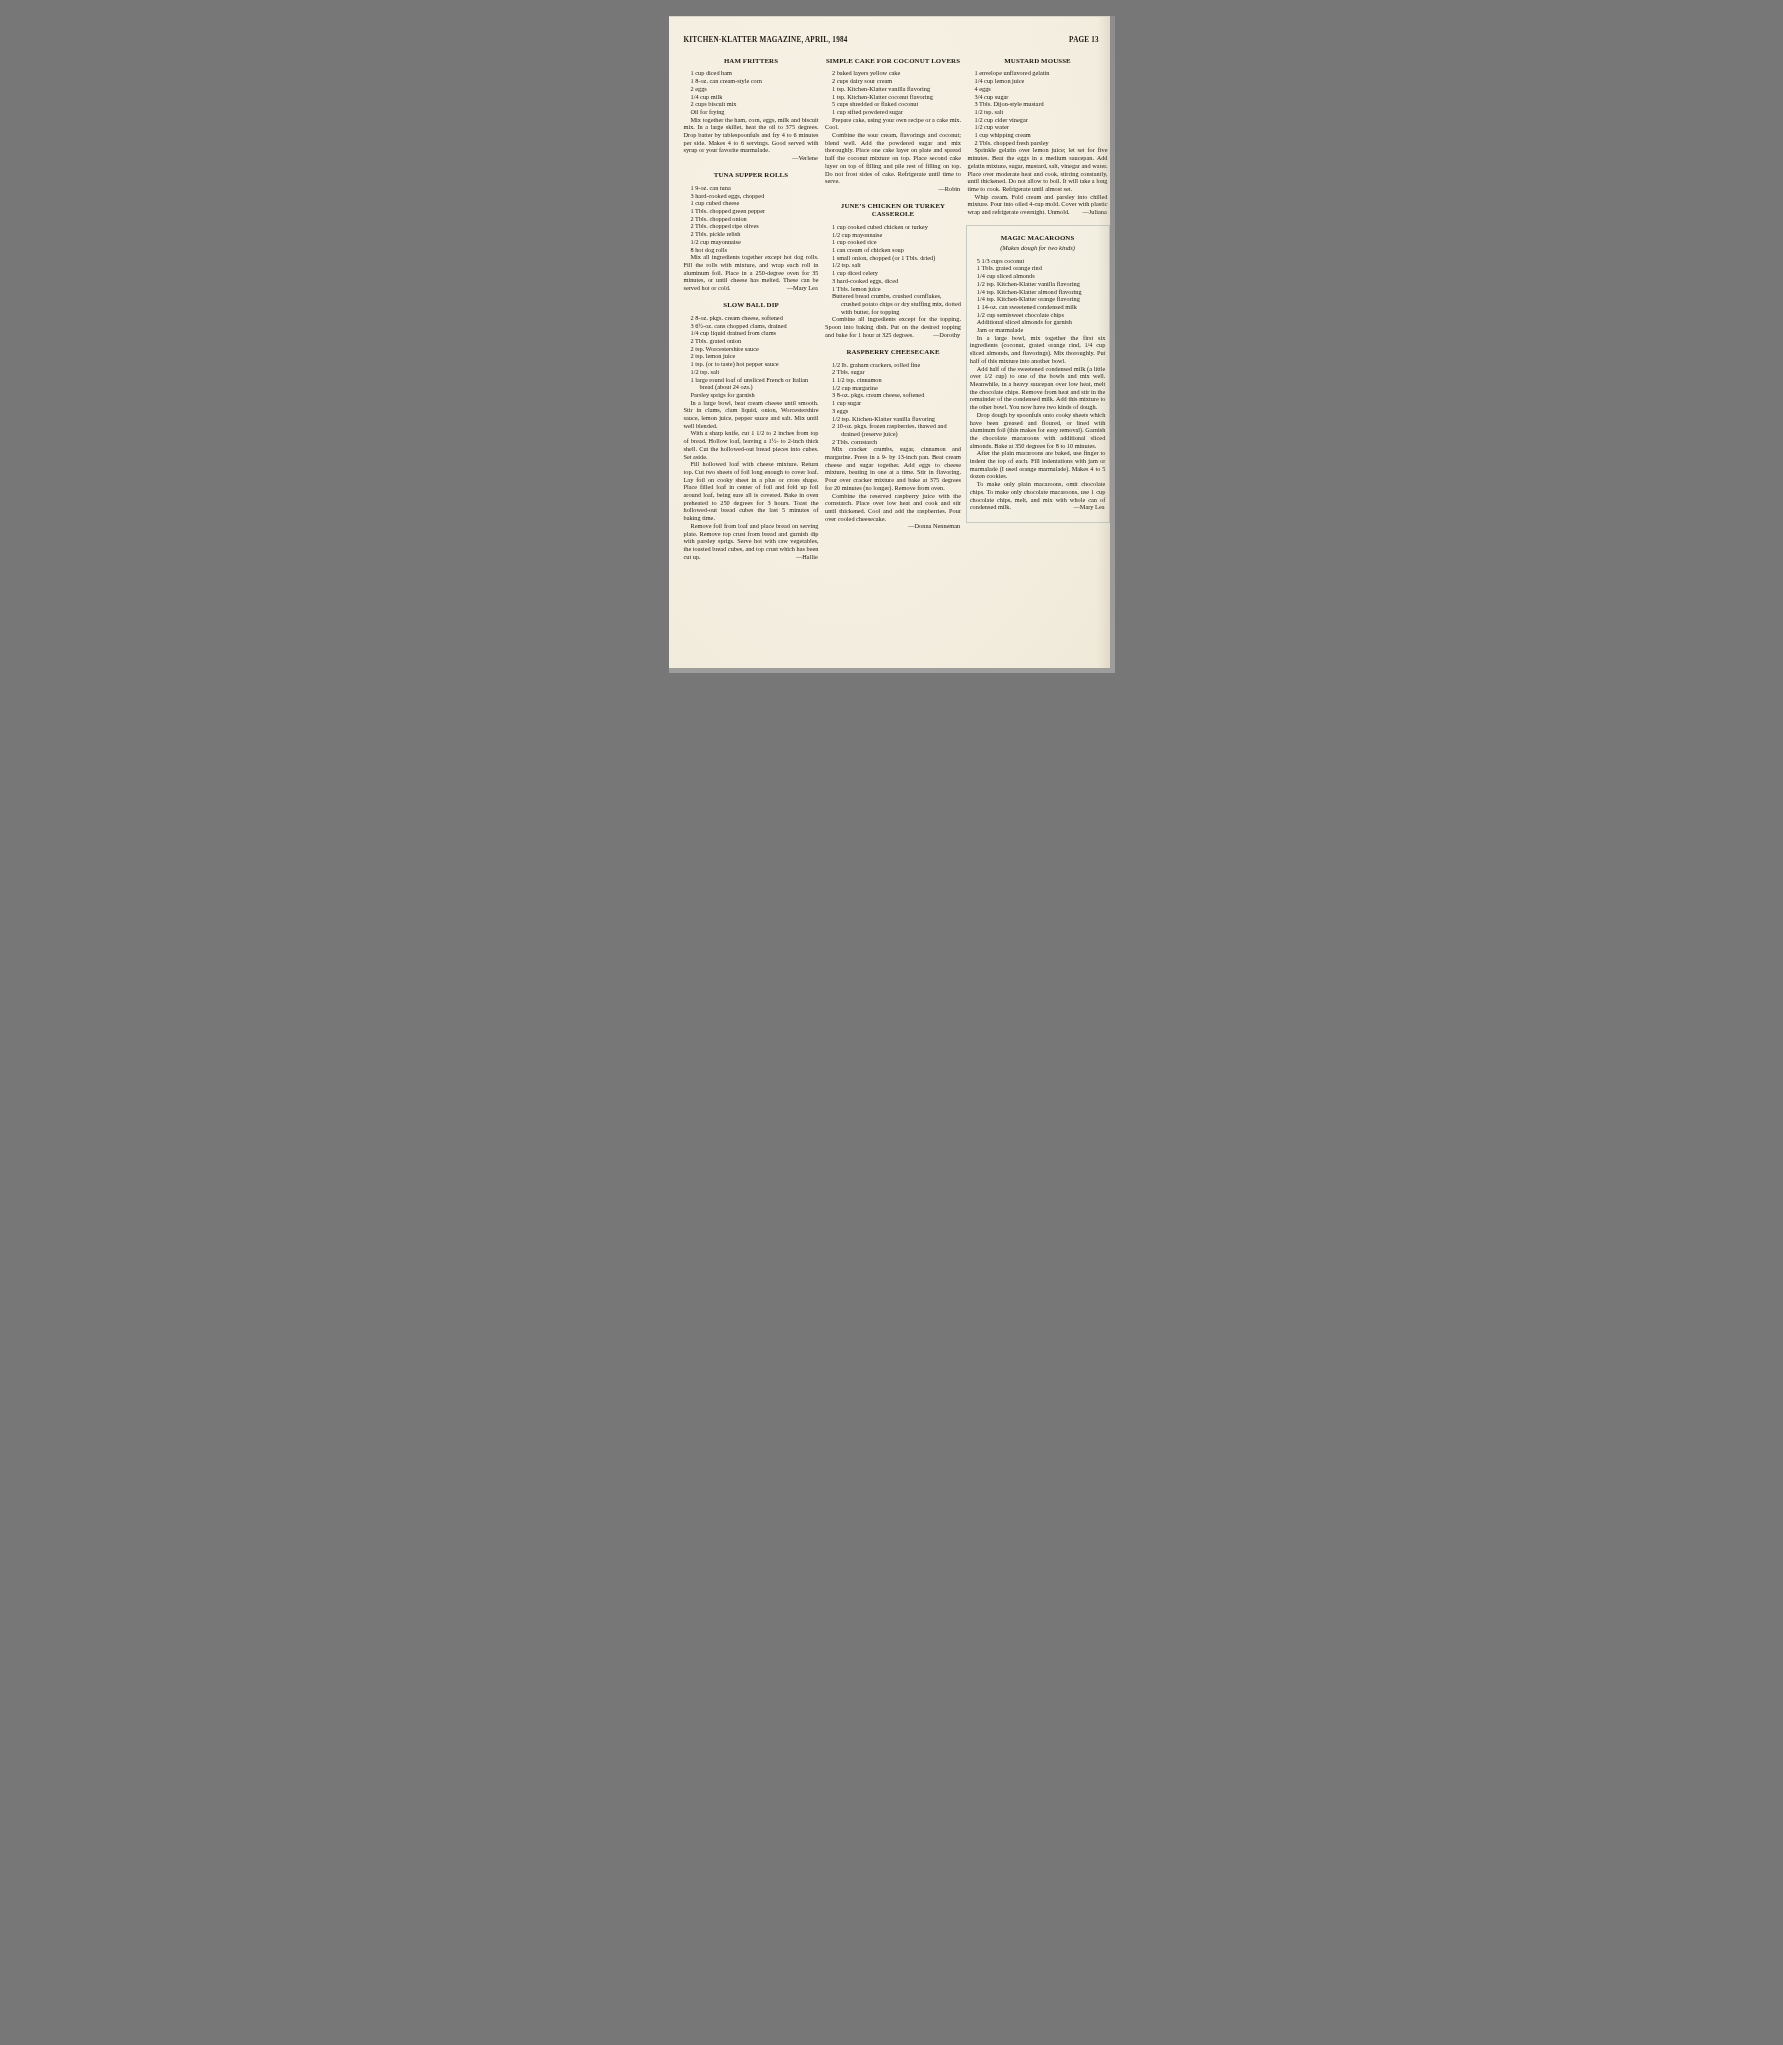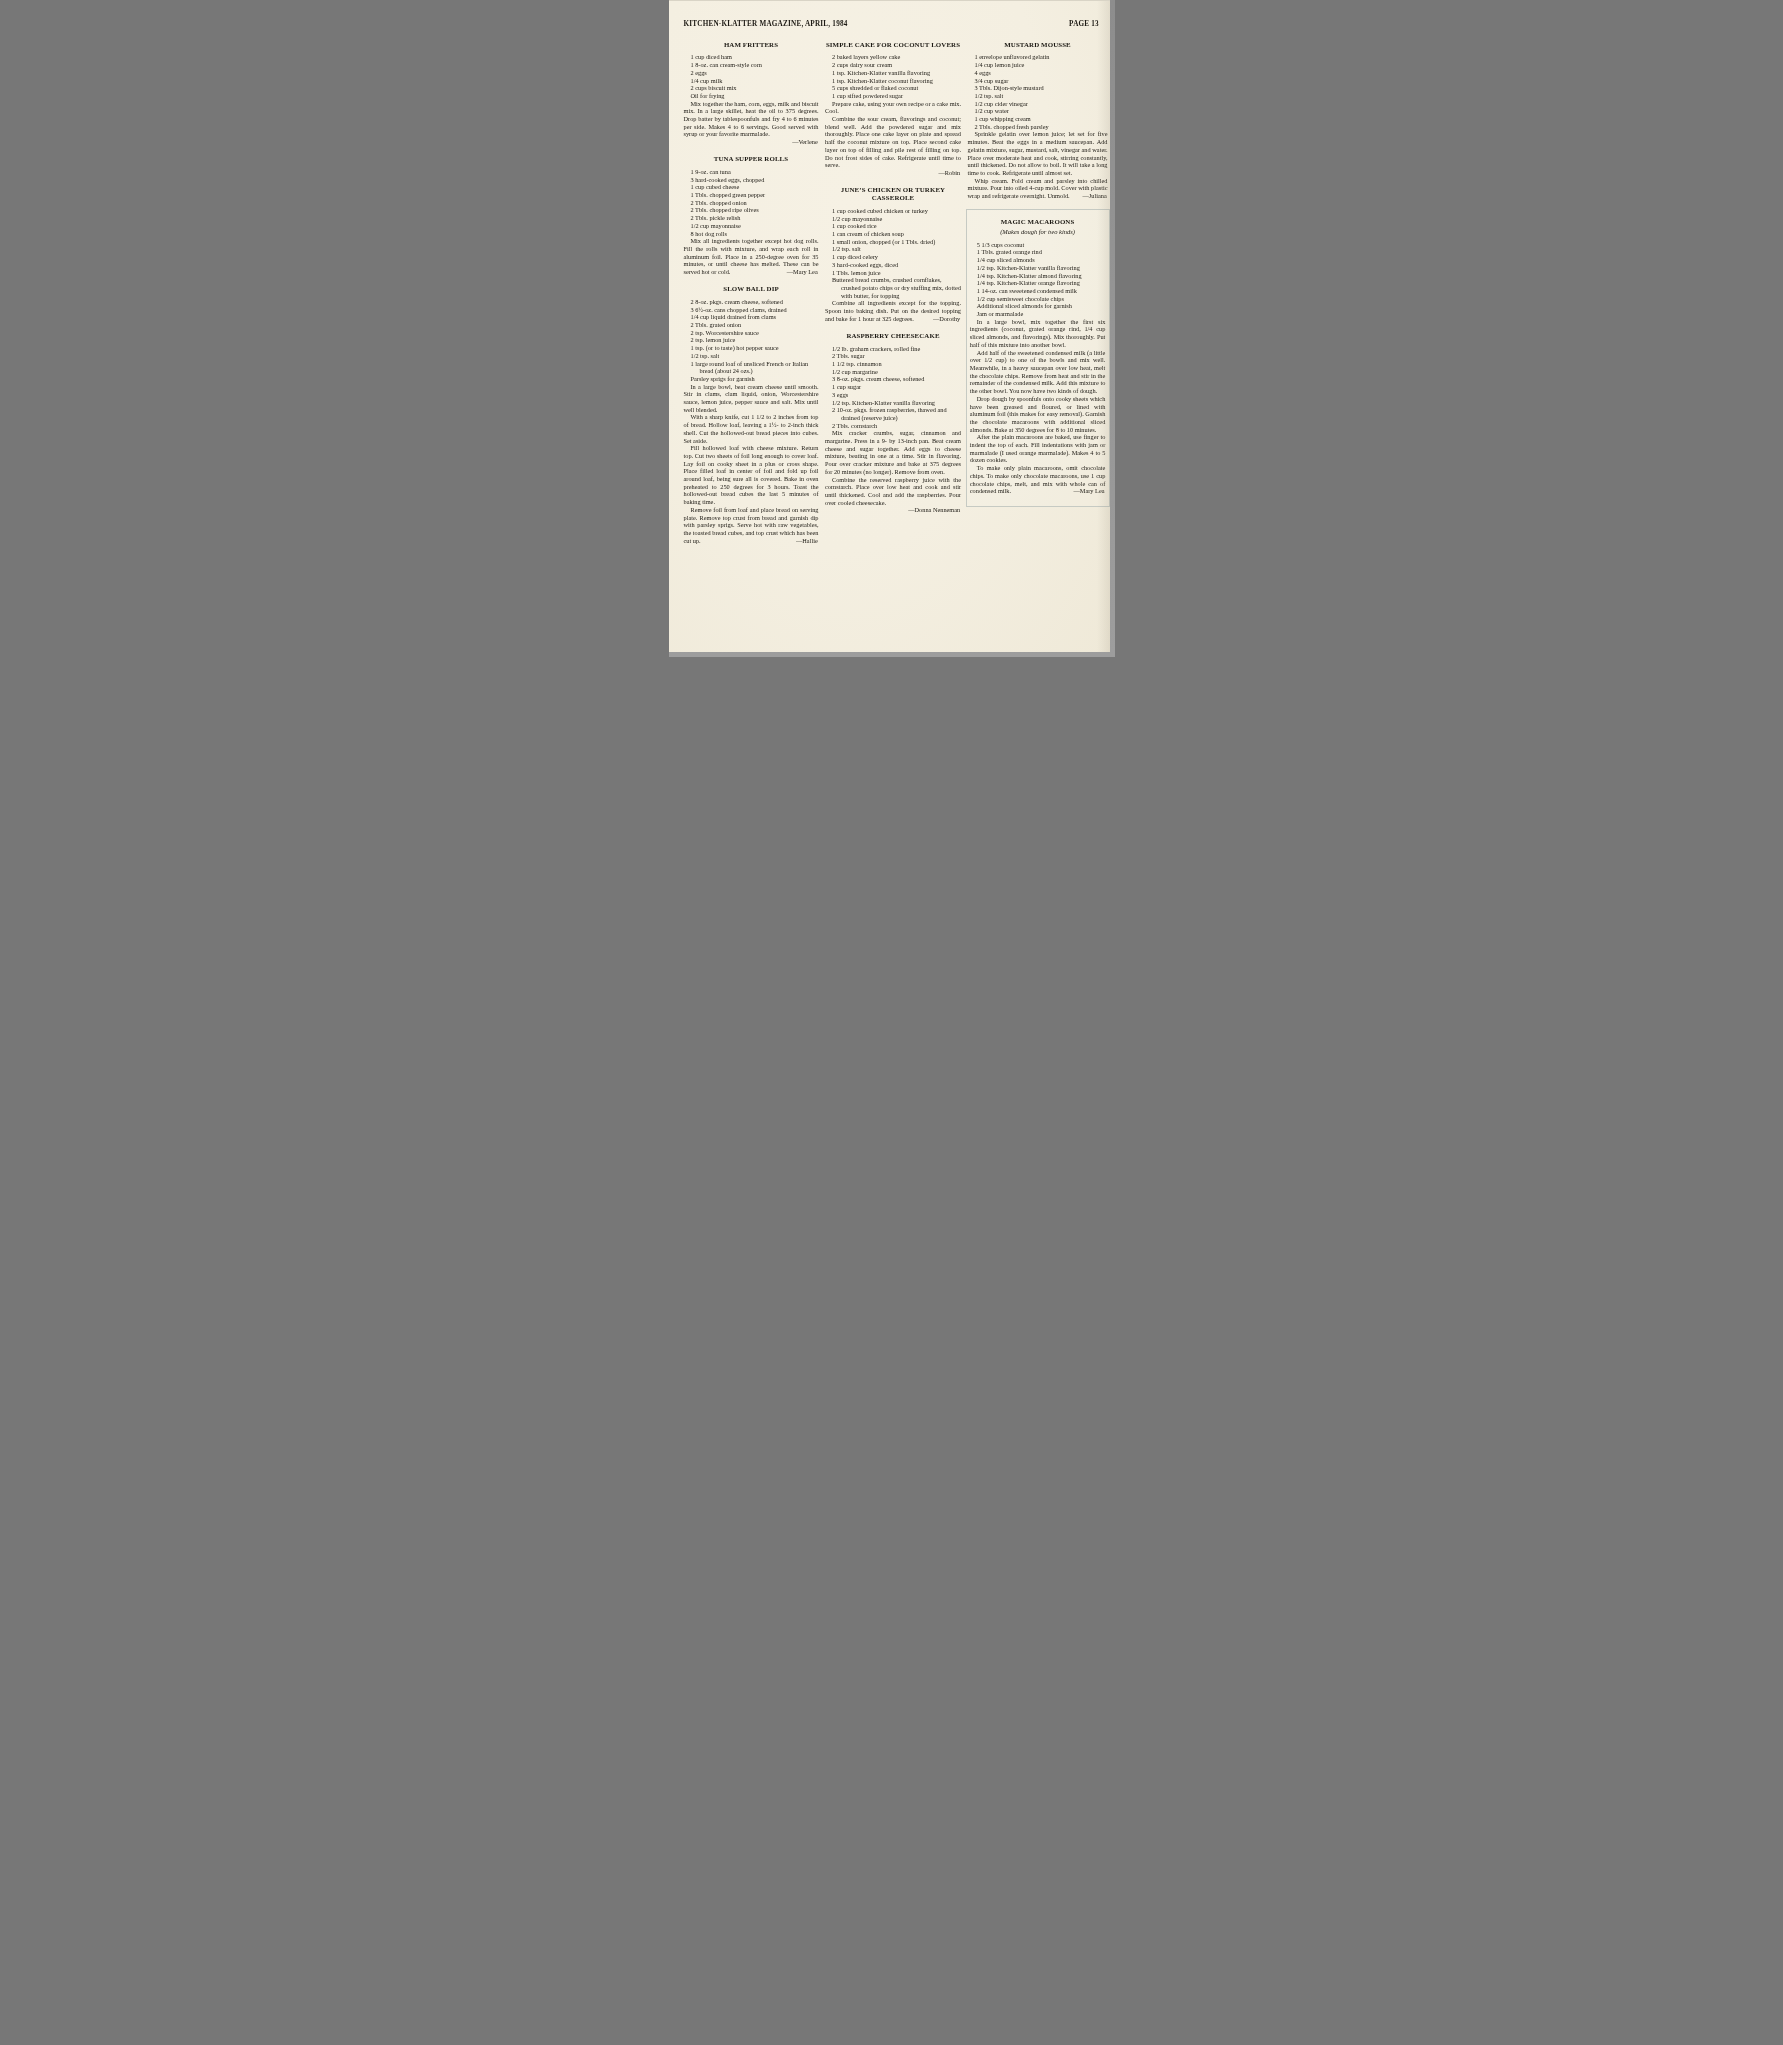--- a/index.html
+++ b/index.html
@@ -1,18 +1,18 @@
 <!DOCTYPE html>
 <html style="font-size:6.5px"><head>
 <meta charset="utf-8">
 <style>
   :root { --lh: 7.7px; --ink: #1d1a14; --paper: #f4efe1; }
   * { box-sizing: border-box; }
   body { margin: 0; background: #777; font-family: "Liberation Serif", "DejaVu Serif", serif; }
-  .scan { position: relative; width: 446px; height: 657px; margin: 0 auto;
+  .scan { position: relative; width: 446px; height: 657px; margin: 16px auto;
           background: linear-gradient(180deg,#8d8d8d,#9d9d9d); overflow: hidden; }
   .page { position: absolute; left: 0; top: 0; width: 441px; height: 652px;
           background: radial-gradient(ellipse at 40% 30%, #f6f1e4 0%, var(--paper) 55%, #efe9d8 100%);
           color: var(--ink); overflow: hidden; border-top: 0.4px solid #d9d4c6; }
   .page::after { content:""; position:absolute; top:0; right:0; bottom:0; width:12.3px; pointer-events:none;
           background: linear-gradient(to right, rgba(110,100,80,0), rgba(110,100,80,.12)); }
   header.masthead { display: flex; justify-content: space-between; align-items: baseline;
           padding: 19px 10.6px 0 15px; font-weight: bold; font-size: 7.2px; letter-spacing: 0.2px; }
   .cols { display: flex; gap: 6.5px; padding: 12.7px 0 0 15px; }
   .col  { flex: 0 0 auto; }

